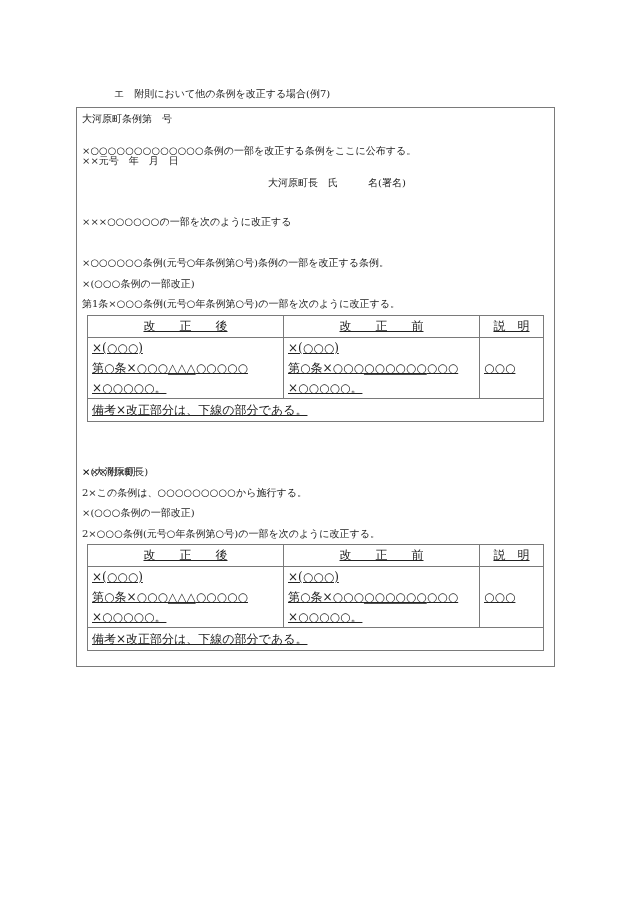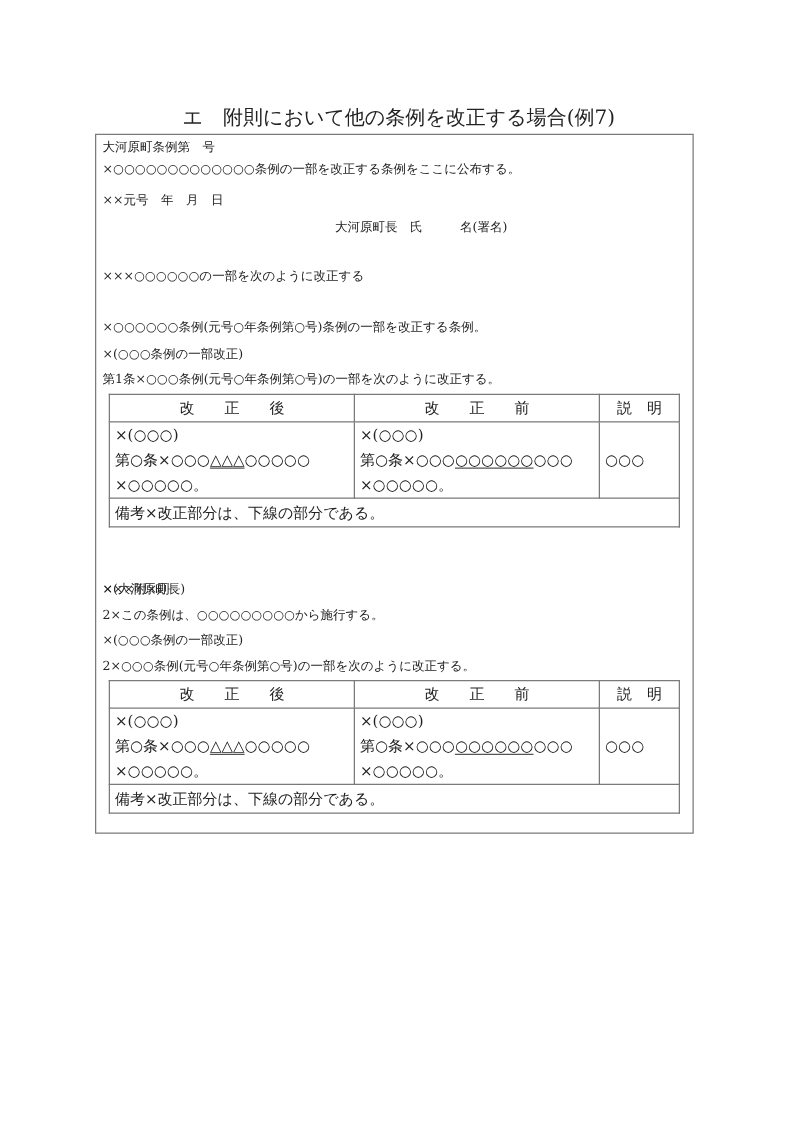--- a/index.html
+++ b/index.html
@@ -3,55 +3,55 @@
 <meta charset="utf-8">
 <style>
   html, body { margin: 0; padding: 0; background: #ffffff; }
   body {
     width: 630px; height: 916px; position: relative; overflow: hidden;
     font-family: "DejaVu Serif", "Liberation Serif", serif;
     color: #222222; font-size: 12px;
   }
   .heading {
     position: absolute; left: 114px; top: 86px;
-    font-size: 16px; line-height: 16px; white-space: pre; margin-left: 32px;
+    font-size: 10px; line-height: 16px; white-space: pre;
   }
   .frame {
     position: absolute; left: 76px; top: 107px;
     width: 479px; height: 560px;
     border: 1px solid #7a7a7a; box-sizing: border-box;
   }
   .line {
     position: absolute; left: 82px; font-size: 10px; line-height: 16px;
     white-space: pre;
   }
   table.cmp {
     position: absolute; left: 87px; width: 456px;
     border-collapse: collapse; table-layout: fixed;
     font-size: 12px;
   }
   table.cmp td, table.cmp th {
     border: 1px solid #7a7a7a; padding: 0 4px; font-weight: normal;
-    vertical-align: top; white-space: pre; overflow: hidden;
+    vertical-align: top; white-space: pre; overflow: hidden; text-decoration: underline;
   }
   table.cmp th { height: 21px; line-height: 21px; text-align: center; letter-spacing: 0; }
   table.cmp td.body { height: 60px; line-height: 20px; padding-top: 0; }
   table.cmp td.expl { vertical-align: middle; }
   table.cmp td.note { height: 22px; line-height: 22px; }
   .u { text-decoration: underline; text-decoration-color: #555; text-underline-offset: 2px; }
 </style>
 </head>
 <body>
 
 <div class="heading">エ　附則において他の条例を改正する場合(例7)</div>
 
 <div class="frame"></div>
 
 <div class="line" style="top:111px">大河原町条例第　号</div>
-<div class="line" style="top:128px">×○○○○○○○○○○○○○条例の一部を改正する条例をここに公布する。</div>
+<div class="line" style="top:143px">×○○○○○○○○○○○○○条例の一部を改正する条例をここに公布する。</div>
 <div class="line" style="top:153px">××元号　年　月　日</div>
 <div class="line" style="top:175px; left:268px">大河原町長　氏　　　名(署名)</div>
 
 <div class="line" style="top:214px">×××○○○○○○の一部を次のように改正する</div>
 
 <div class="line" style="top:255px">×○○○○○○条例(元号○年条例第○号)条例の一部を改正する条例。</div>
 <div class="line" style="top:276px">×(○○○条例の一部改正)</div>
 <div class="line" style="top:296px">第1条×○○○条例(元号○年条例第○号)の一部を次のように改正する。</div>
 
 <table class="cmp" style="top:315px">

